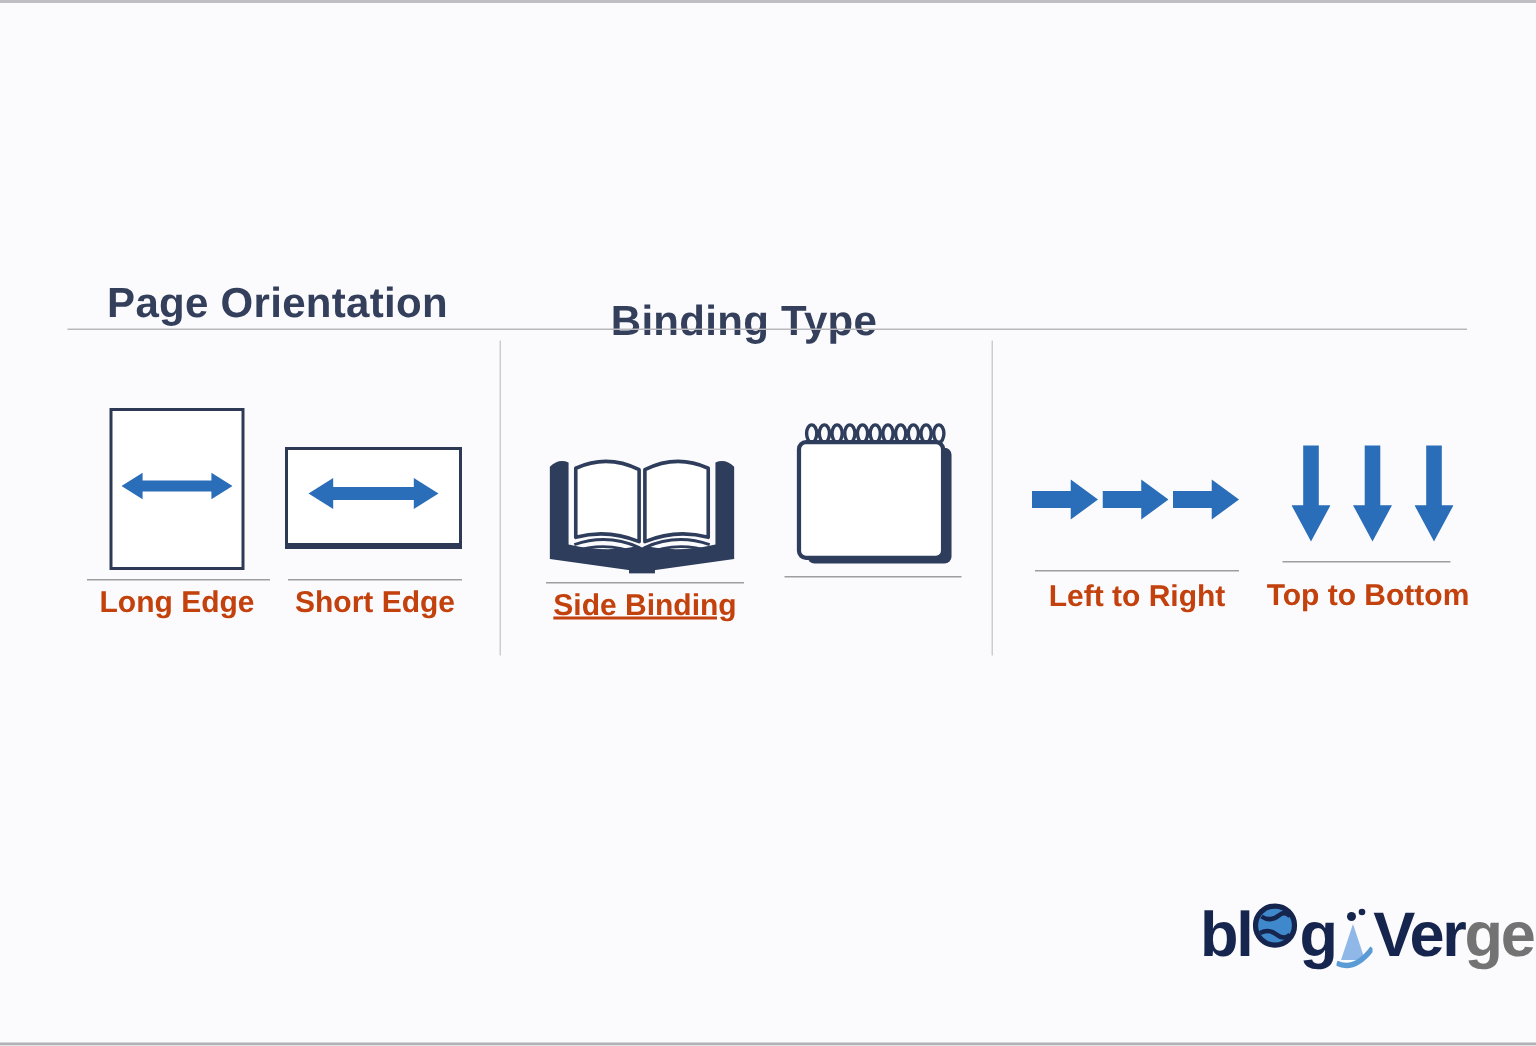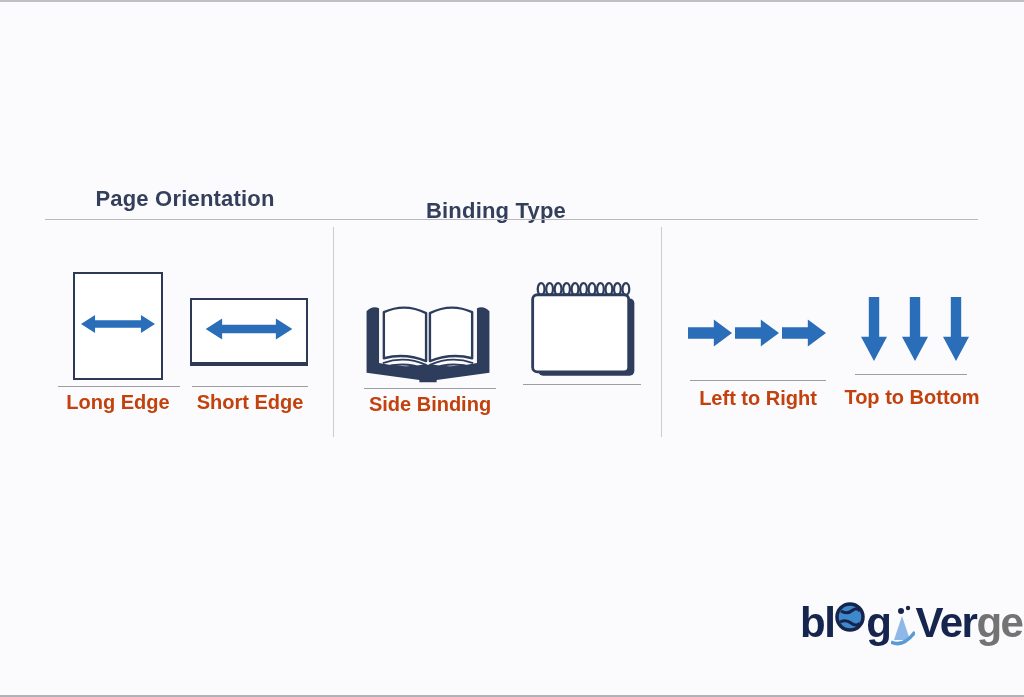--- a/index.html
+++ b/index.html
@@ -1,42 +1,42 @@
 <!DOCTYPE html>
 <html><head>
 <meta charset="utf-8">
 <style>
   html,body{margin:0;padding:0;}
   body{background:#e8e8ea;font-family:"Liberation Sans","DejaVu Sans",sans-serif;}
   .stage{position:relative;width:1024px;height:697px;background:#fbfbfd;overflow:hidden;margin:0 auto;}
   .edge{position:absolute;left:0;right:0;height:2px;background:#bfbfc3;}
   .edge-top{top:0;}
   .edge-bottom{bottom:0;background:#b2b2b6;}
-  .heading{position:absolute;font-size:22px;font-weight:700;color:#333f5b;text-align:center;letter-spacing:.2px;}
+  .heading{position:absolute;font-size:28px;font-weight:700;color:#333f5b;text-align:center;letter-spacing:.2px;}
   .h-col1{left:45px;top:186px;width:280px;}
   .h-col2{left:356px;top:198px;width:280px;text-align:center;}
   .h-col3{left:687px;top:186px;width:280px;}
   .rule{position:absolute;left:45px;top:219px;width:933px;height:1px;background:#b9b9bd;}
   .vdiv{position:absolute;top:227px;width:1px;height:210px;background:#cdcdd1;}
   .vdiv-1{left:333px;}
   .vdiv-2{left:661px;}
   .card{position:absolute;background:#ffffff;border:2px solid #2e3a55;display:flex;align-items:center;justify-content:center;box-sizing:border-box;}
   .card-portrait{left:73px;top:272px;width:90px;height:108px;}
   .card-landscape{left:190px;top:298px;width:118px;height:68px;border-bottom-width:4px;}
   .underline{position:absolute;height:1px;background:#9d9da2;}
   .ul-long{left:58px;top:386px;width:122px;}
   .ul-short{left:192px;top:386px;width:116px;}
   .ul-side{left:364px;top:388px;width:132px;}
   .ul-topb{left:523px;top:384px;width:118px;}
   .ul-ltr{left:690px;top:380px;width:136px;}
   .ul-ttb{left:855px;top:374px;width:112px;}
   .label{position:absolute;font-size:20px;font-weight:600;color:#c2410c;text-align:center;}
   .lbl-long{left:43px;top:391px;width:150px;}
   .lbl-short{left:177px;top:391px;width:146px;}
-  .lbl-side{left:350px;top:393px;width:160px;}
+  .lbl-side{left:350px;top:393px;width:160px;text-decoration:underline;}
   .lbl-topb{left:506px;top:392px;width:152px;}
   .lbl-ltr{left:678px;top:387px;width:160px;}
   .lbl-ttb{left:832px;top:386px;width:160px;}
   .icon-abs{position:absolute;}
   .book-icon{left:358px;top:292px;}
   .notepad-icon{left:527px;top:279px;}
   .arrow-row{position:absolute;left:688px;top:318px;display:flex;gap:3px;}
   .arrow-col{position:absolute;left:861px;top:291px;display:flex;gap:15px;}
   .logo{position:absolute;left:800px;top:602px;display:flex;align-items:flex-start;font-size:42px;font-weight:700;letter-spacing:-1.5px;line-height:1;}
   .logo .dark{color:#16254e;}

